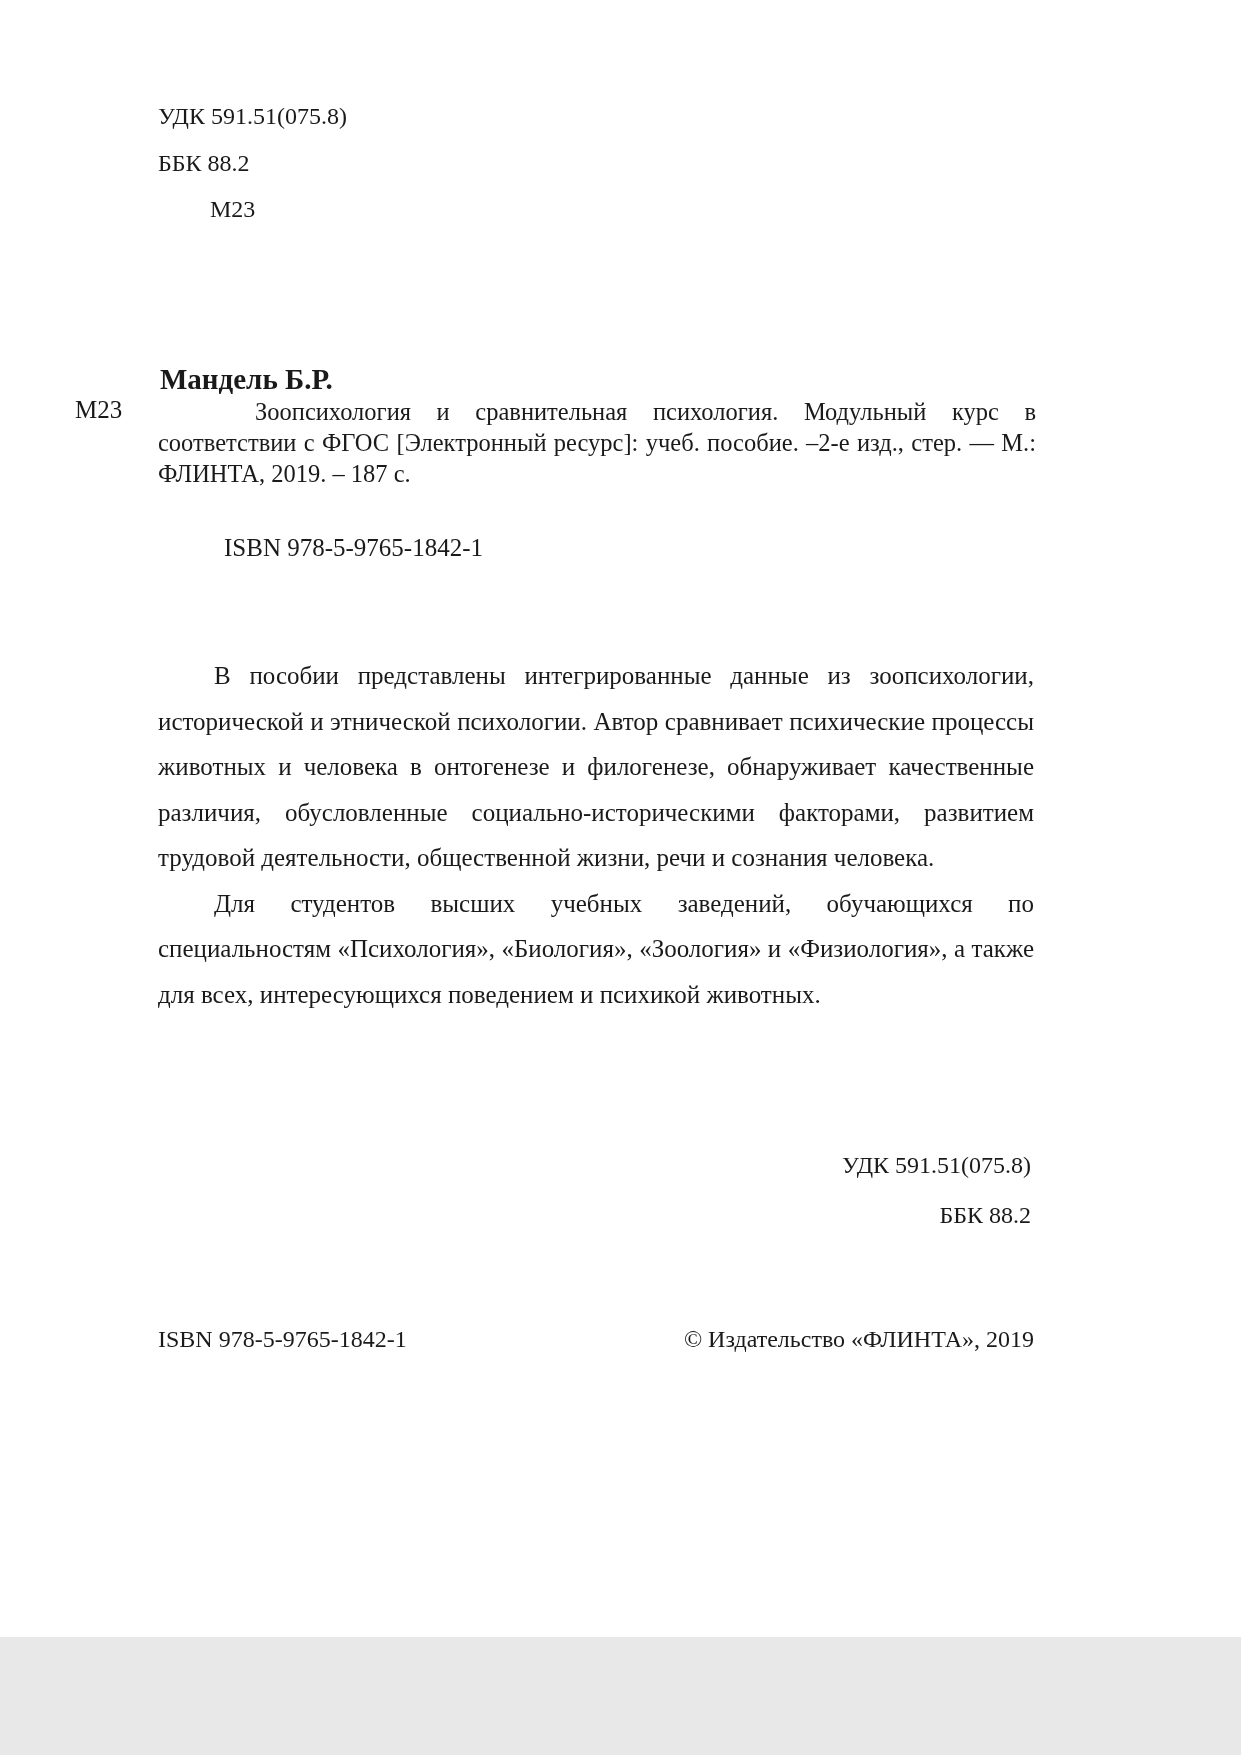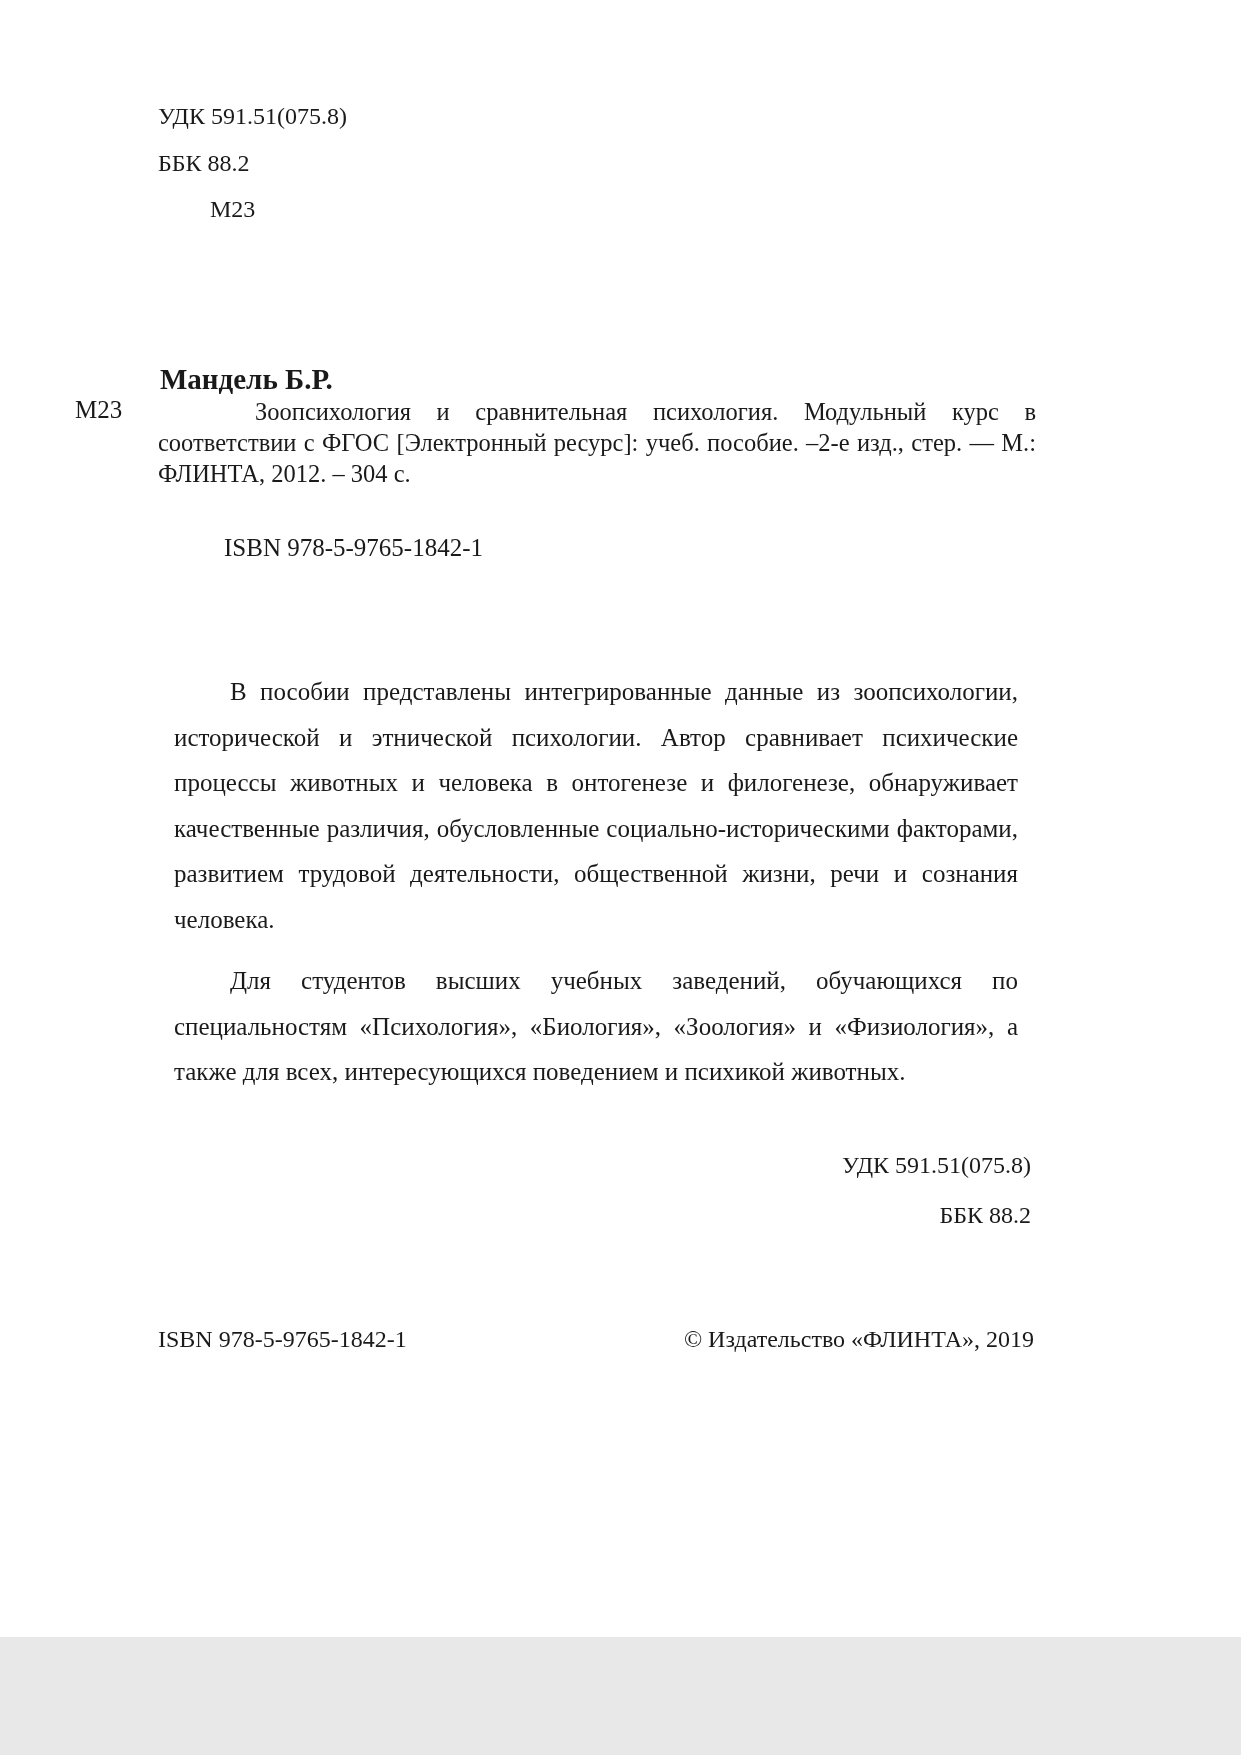--- a/index.html
+++ b/index.html
@@ -35,21 +35,21 @@
     text-indent: 97px;
     margin: 0;
   }
 
   .isbn-mid { left: 224px; top: 534px; font-size: 25px; }
 
   .annotation {
     left: 158px; top: 653px; width: 876px;
   }
   .annotation p {
-    margin: 16px;
+    margin: 0;
     font-size: 25px;
     line-height: 45.5px;
     text-align: justify;
     text-indent: 56px;
   }
 
   .bottom-udk { right: 210px; top: 1152px; font-size: 24px; }
   .bottom-bbk { right: 210px; top: 1202px; font-size: 24px; }
 
   .footer {
@@ -65,21 +65,21 @@
 <div class="page">
 
   <div class="abs top-udk">УДК 591.51(075.8)</div>
   <div class="abs top-bbk">ББК 88.2</div>
   <div class="abs top-code">М23</div>
 
   <div class="abs author">Мандель Б.Р.</div>
 
   <div class="abs margin-code">М23</div>
 
-  <p class="abs bib-para">Зоопсихология и сравнительная психология. Модульный курс в соответствии с ФГОС [Электронный ресурс]: учеб. пособие. –2-е изд., стер. — М.: ФЛИНТА, 2012. – 304 с.</p>
+  <p class="abs bib-para">Зоопсихология и сравнительная психология. Модульный курс в соответствии с ФГОС [Электронный ресурс]: учеб. пособие. –2-е изд., стер. — М.: ФЛИНТА, 2019. – 187 с.</p>
 
   <div class="abs isbn-mid">ISBN 978-5-9765-1842-1</div>
 
   <div class="abs annotation">
     <p>В пособии представлены интегрированные данные из зоопсихологии, исторической и этнической психологии. Автор сравнивает психические процессы животных и человека в онтогенезе и филогенезе, обнаруживает качественные различия, обусловленные социально-историческими факторами, развитием трудовой деятельности, общественной жизни, речи и сознания человека.</p>
     <p>Для студентов высших учебных заведений, обучающихся по специальностям «Психология», «Биология», «Зоология» и «Физиология», а также для всех, интересующихся поведением и психикой животных.</p>
   </div>
 
   <div class="abs bottom-udk">УДК 591.51(075.8)</div>
   <div class="abs bottom-bbk">ББК 88.2</div>

